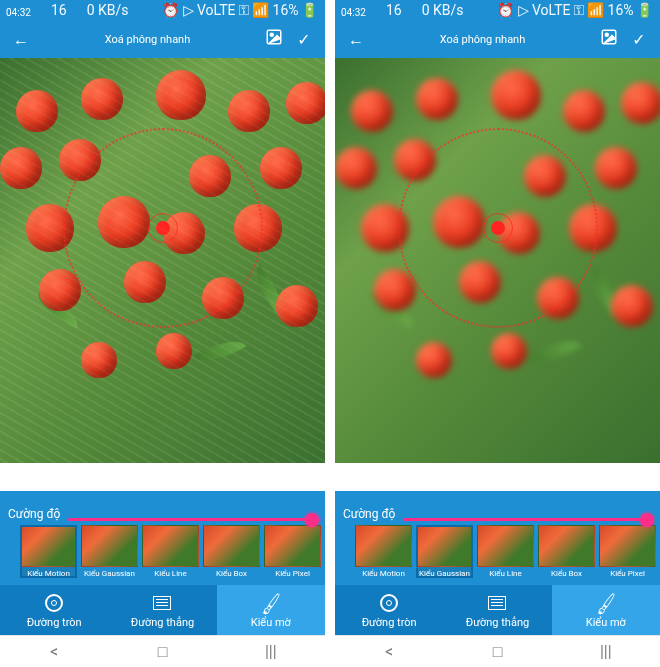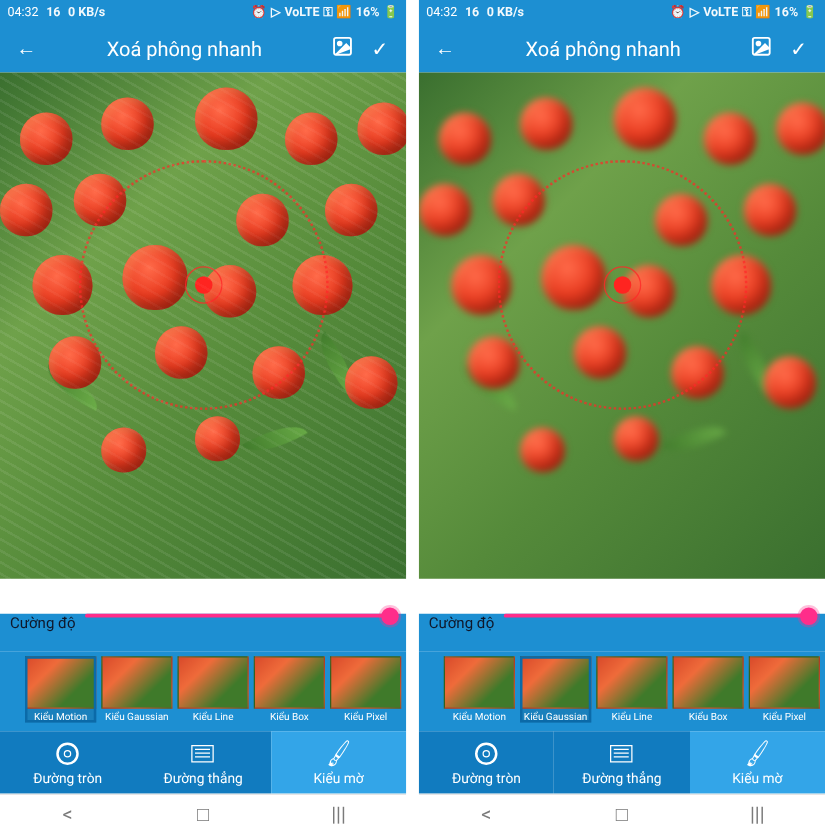--- a/index.html
+++ b/index.html
@@ -22,33 +22,33 @@
   .statusbar {
     height: 20px;
     background: #1d8fd2;
     color: #fff;
     font-size: 10px;
     display: flex;
     align-items: center;
     padding: 0 6px;
     justify-content: space-between;
   }
-  .statusbar .left { display: flex; gap: 6px; align-items: flex-end; }
+  .statusbar .left { display: flex; gap: 20px; align-items: flex-end; }
   .statusbar .right { display: flex; gap: 3px; align-items: center; }
-  .s-ico { font-size: 10px; opacity: .95; font-weight: bold; }
+  .s-ico { font-size: 14px; opacity: .95; }
   .appbar {
     height: 38px;
     background: #1d8fd2;
     color: #fff;
     display: flex;
     align-items: center;
     padding: 0 10px;
     gap: 8px;
   }
-  .appbar .title { flex: 1; text-align: center; font-size: 16px; font-weight: 400; }
+  .appbar .title { flex: 1; text-align: center; font-size: 11px; font-weight: 400; }
   .ab-icon { width: 22px; text-align: center; font-size: 16px; }
   .canvas {
     flex: 1;
     position: relative;
     overflow: hidden;
     background: linear-gradient(135deg,#3a6f2f 0%, #6fa14a 30%, #558a3a 60%, #3a6f2f 100%);
   }
   .flowers {
     position: absolute; inset:0;
   }
@@ -81,22 +81,22 @@
     content:''; position:absolute; inset:-20px;
     background: repeating-linear-gradient(30deg, rgba(255,255,255,0) 0 6px, rgba(255,255,255,.04) 6px 8px);
     pointer-events:none;
   }
   .soft .flowers > * { filter: blur(3px); }
   .soft .focus-ring, .soft .focus-ring-inner, .soft .focus-dot { filter:none; }
 
   .gap-white { height: 28px; background:#fff; }
 
   .slider-row {
-    height: 30px; background:#1d8fd2; color:#0f172a;
-    display:flex; align-items:flex-start; padding:0 8px; gap:8px;
+    height: 30px; background:#1d8fd2; color:#ffffff;
+    display:flex; align-items:flex-end; padding:0 8px; gap:8px;
     font-size:12px;
   }
   .slider-track {
     flex:1; height:3px; background:#ff2d8a; border-radius:2px; position:relative;
   }
   .slider-thumb {
     position:absolute; right:-2px; top:50%; transform:translate(0,-50%);
     width:14px; height:14px; border-radius:50%; background:#ff2d8a;
     box-shadow:0 0 0 2px rgba(255,45,138,.3);
   }

